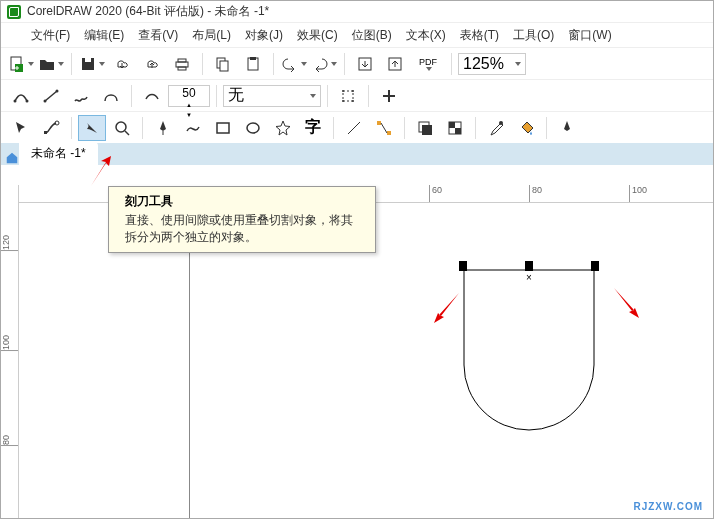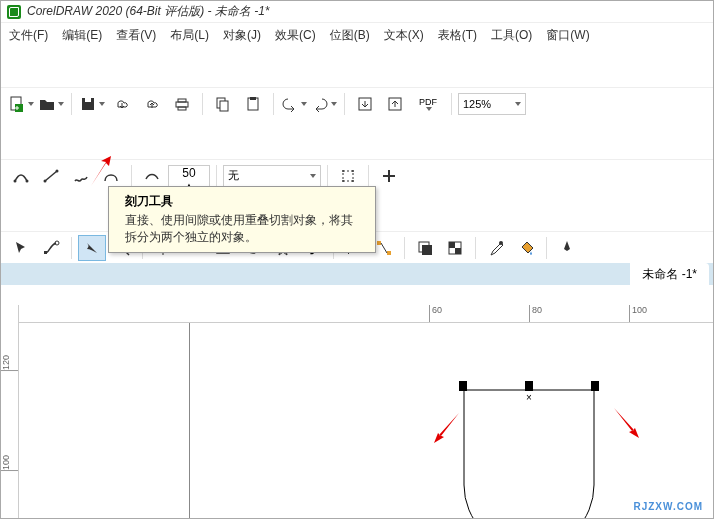--- a/index.html
+++ b/index.html
@@ -1,35 +1,35 @@
 <!DOCTYPE html>
 <html><head>
 <meta charset="utf-8">
 <style>
   * { box-sizing: border-box; margin: 0; padding: 0; }
   body { font-family: "Microsoft YaHei", sans-serif; font-size: 12px; background: #fff; width: 714px; height: 519px; overflow: hidden; border: 1px solid #aaa; position: relative; }
-  .titlebar { height: 22px; background: #fff; display: flex; align-items: center; padding: 0 6px; border-bottom: 1px solid #eee; font-style: italic; }
+  .titlebar { height: 22px; background: #fff; display: flex; align-items: center; padding: 0 6px; border-bottom: 1px solid #eee; }
   .titlebar .logo { width: 14px; height: 14px; background: #1a8a1a; margin-right: 6px; border-radius: 2px; position: relative; }
   .titlebar .logo::after { content: ''; position: absolute; width: 8px; height: 8px; border: 1px solid #fff; border-radius: 2px 0 2px 0; top: 2px; left: 2px; }
   .titlebar .title { color: #333; font-size: 12px; }
-  .menubar { height: 24px; display: flex; align-items: center; padding: 0 2px; gap: 2px; background: #fff; }
+  .menubar { height: 24px; display: flex; align-items: center; padding: 0 24px; gap: 2px; background: #fff; }
   .menubar .menu-item { padding: 2px 6px; color: #333; font-size: 12px; cursor: default; }
-  .toolbar1, .toolbar2, .toolbar3 { height: 32px; display: flex; align-items: center; padding: 0 6px; gap: 2px; background: #fff; border-top: 1px solid #eee; margin-top: 40px; }
+  .toolbar1, .toolbar2, .toolbar3 { height: 32px; display: flex; align-items: center; padding: 0 6px; gap: 2px; background: #fff; border-top: 1px solid #eee; }
   .tb-btn { width: 28px; height: 26px; display: flex; align-items: center; justify-content: center; cursor: pointer; position: relative; }
   .tb-btn svg { width: 18px; height: 18px; }
   .tb-sep { width: 1px; height: 22px; background: #ddd; margin: 0 4px; }
   .dropdown-arrow { width: 0; height: 0; border-left: 3px solid transparent; border-right: 3px solid transparent; border-top: 4px solid #666; margin-left: 2px; }
   .spin-box { display: flex; align-items: center; height: 22px; border: 1px solid #ccc; background: #fff; flex-direction: column; }
   .spin-box input { width: 40px; border: none; outline: none; font-size: 12px; text-align: center; }
   .spin-box .spin-btns { display: flex; flex-direction: column; }
   .spin-box .spin-btn { width: 12px; height: 10px; font-size: 6px; display: flex; align-items: center; justify-content: center; cursor: pointer; }
   .combo { display: flex; align-items: center; height: 22px; border: 1px solid #ccc; padding: 0 4px; background: #fff; cursor: pointer; }
-  .combo-val { min-width: 50px; font-size: 11px; }
+  .combo-val { min-width: 50px; font-size: 16px; }
   .combo-wide .combo-val { min-width: 80px; }
-  .tabs { height: 22px; background: #d4e6f1; display: flex; align-items: flex-end; padding: 0 4px; flex-direction: column; }
+  .tabs { height: 22px; background: #d4e6f1; display: flex; align-items: flex-end; padding: 0 4px; }
   .tab { background: #fff; padding: 3px 12px; font-size: 12px; border-top-right-radius: 4px; display: flex; align-items: center; gap: 4px; }
   .canvas-area { position: relative; height: 338px; background: #84cc16; display: flex; margin-top: 20px; }
   .vruler { width: 18px; background: #fff; border-right: 1px solid #ccc; position: relative; }
   .vruler .tick { position: absolute; left: 0; width: 100%; border-top: 1px solid #999; font-size: 9px; color: #666; text-align: center; line-height: 10px; writing-mode: vertical-rl; transform: rotate(180deg); }
   .hruler { position: absolute; left: 18px; right: 0; top: 0; height: 18px; background: #fff; border-bottom: 1px solid #ccc; }
   .hruler .tick { position: absolute; top: 0; height: 100%; border-left: 1px solid #999; font-size: 9px; color: #666; padding-left: 2px; }
   .canvas { position: absolute; left: 18px; top: 18px; right: 0; bottom: 0; background: #fff; overflow: hidden; }
   .page-edge { position: absolute; left: 170px; top: 0; width: 1px; height: 100%; background: #888; }
   .shape { position: absolute; left: 440px; top: 62px; width: 140px; height: 170px; }
   .shape svg { width: 100%; height: 100%; overflow: visible; }

